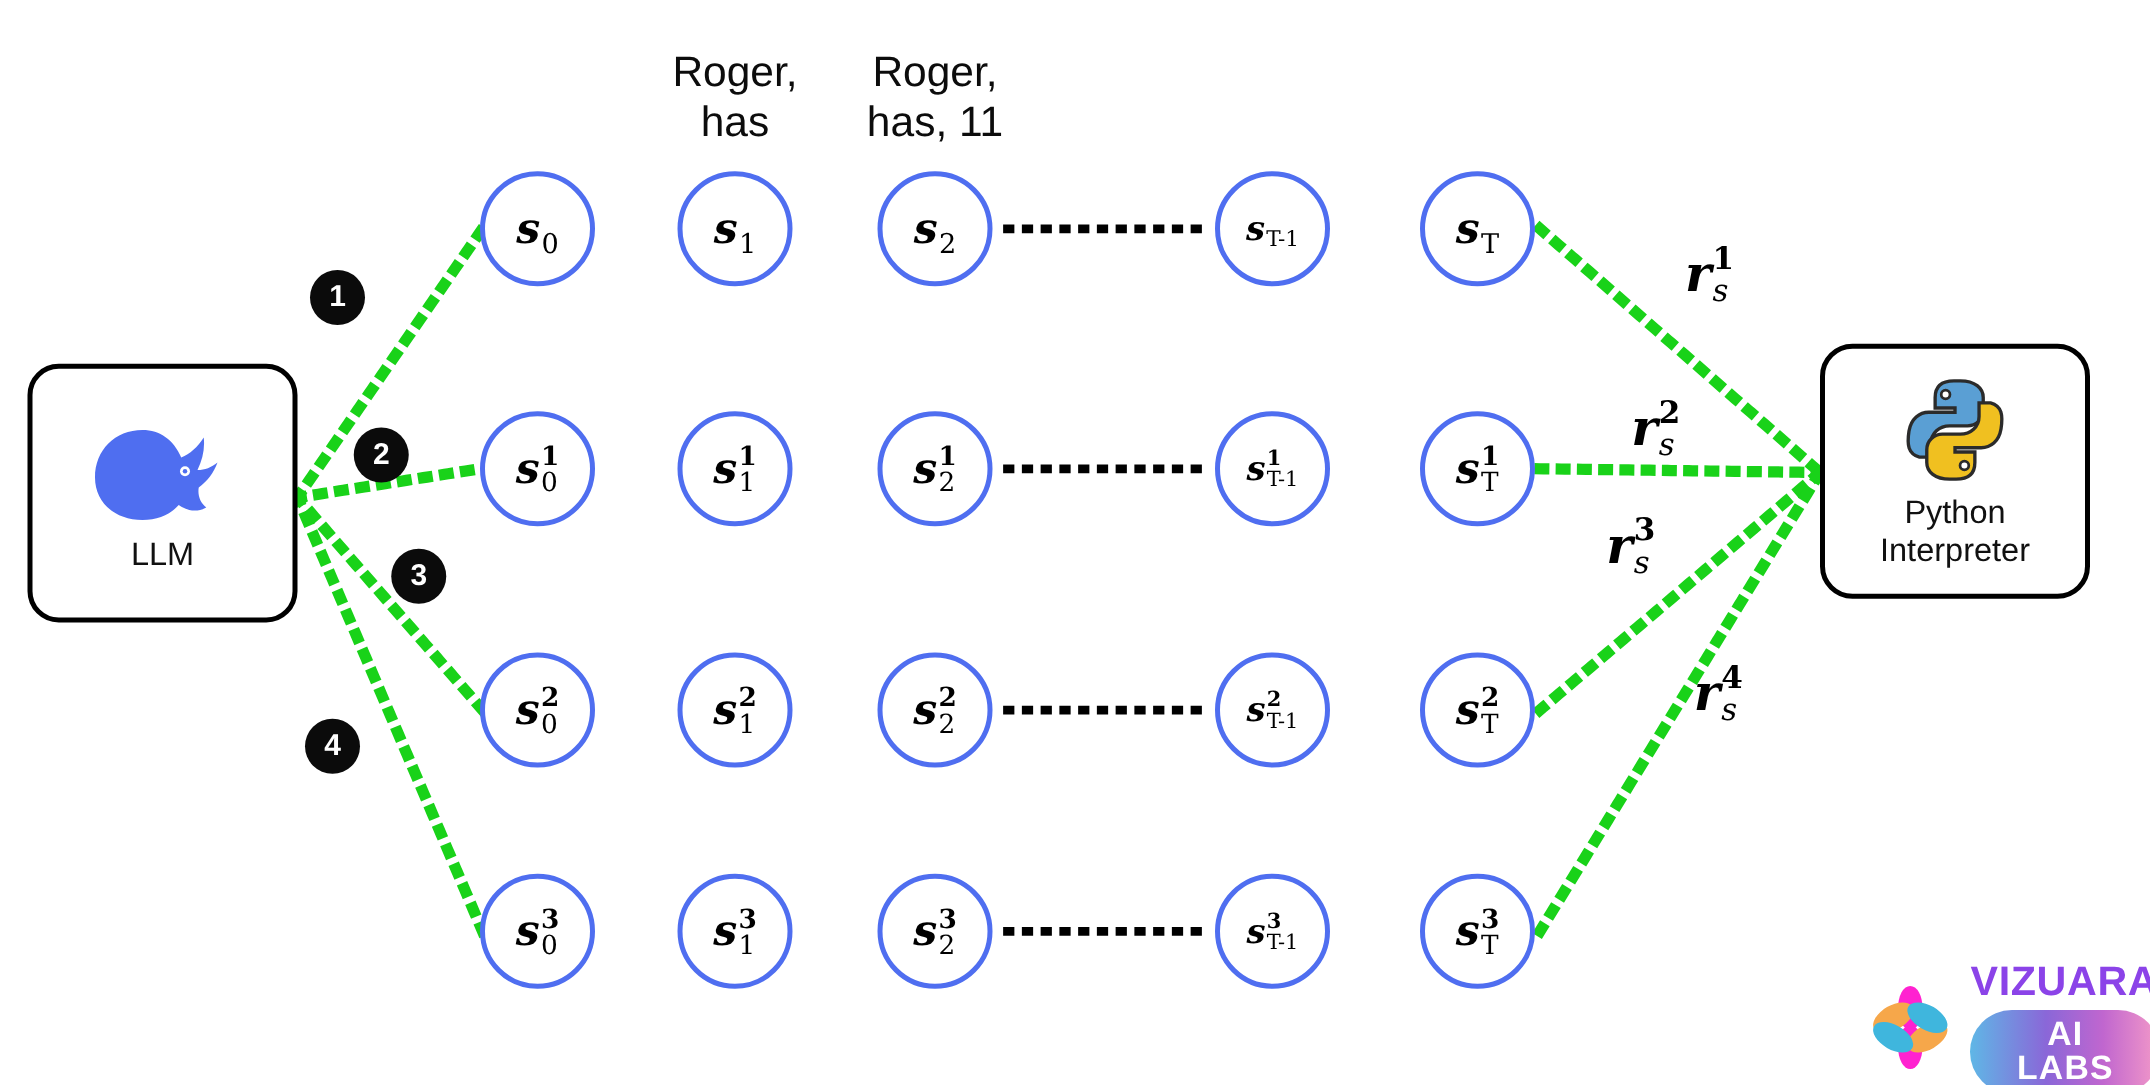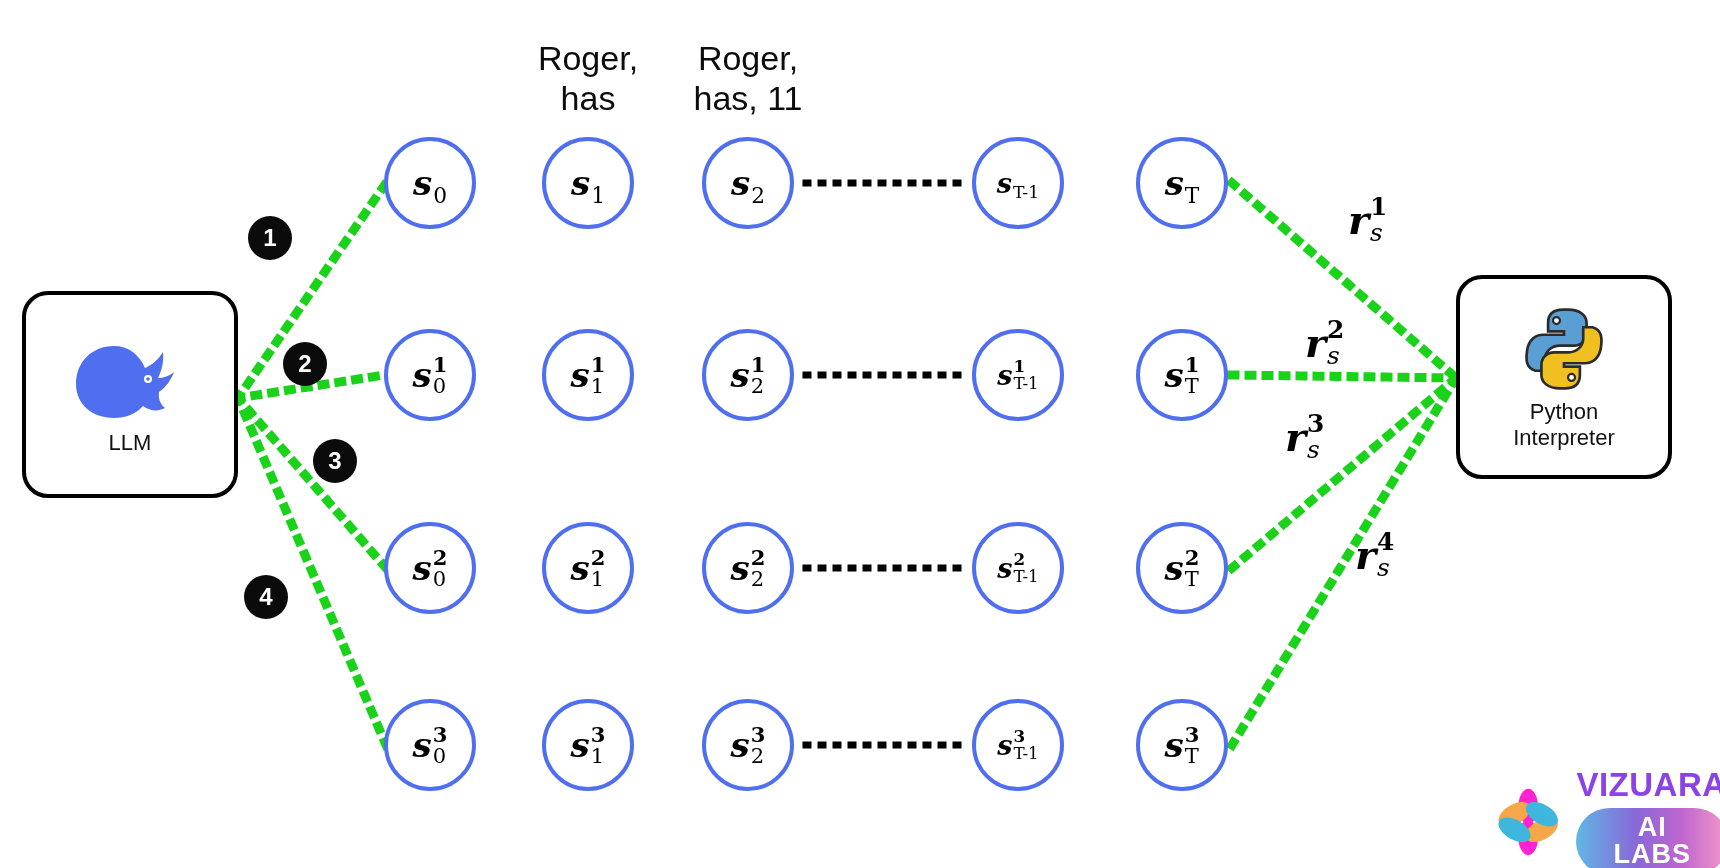--- a/index.html
+++ b/index.html
@@ -127,21 +127,21 @@
     border: 4px solid #000;
     border-radius: 26px;
     background: #ffffff;
     display: flex;
     flex-direction: column;
     align-items: center;
     justify-content: center;
   }
   .rbox .caption {
     font-family: "Liberation Sans", sans-serif;
-    font-size: 22px;
+    font-size: 26px;
     color: #111;
     text-align: center;
     line-height: 1.2;
     white-space: pre-line;
   }
 
   
   #vizuara {
     position: absolute;
     display: flex;
@@ -400,21 +400,21 @@
       </span>
   </div>
   <div class="reward" style="left:1355px; top:530px;">
     <span>r</span>
       <span class="scripts">
         <span class="sup">4</span>
         <span class="sub" style="font-style:italic">s</span>
       </span>
   </div>
 
-  <div class="rbox" style="left:22px; top:291px; width:216px; height:207px;">
+  <div class="rbox" style="left:22px; top:291px; width:216px; height:207px;border-radius:25px;">
     <svg width="120" height="92" viewBox="0 0 120 92" style="margin-bottom:6px;">
       <g fill="#4f6ef0">
         <path d="M44 14 C22 14 6 30 6 52 C6 72 22 86 44 86 C56 86 66 82 73 74
                  C80 79 88 80 95 76 C90 72 88 66 89 60 C96 55 101 48 104 40
                  C99 44 94 46 88 46 C92 38 94 29 93 20 C88 28 82 33 75 36
                  C69 22 58 14 44 14 Z
                  M38 34 C30 40 26 50 28 62 C30 74 39 81 50 80
                  C44 74 41 66 42 57 C43 47 48 39 56 34 Z"></path>
         <circle cx="78" cy="47" r="4" fill="#ffffff"></circle>
         <circle cx="78" cy="47" r="1.8" fill="#4f6ef0"></circle>

